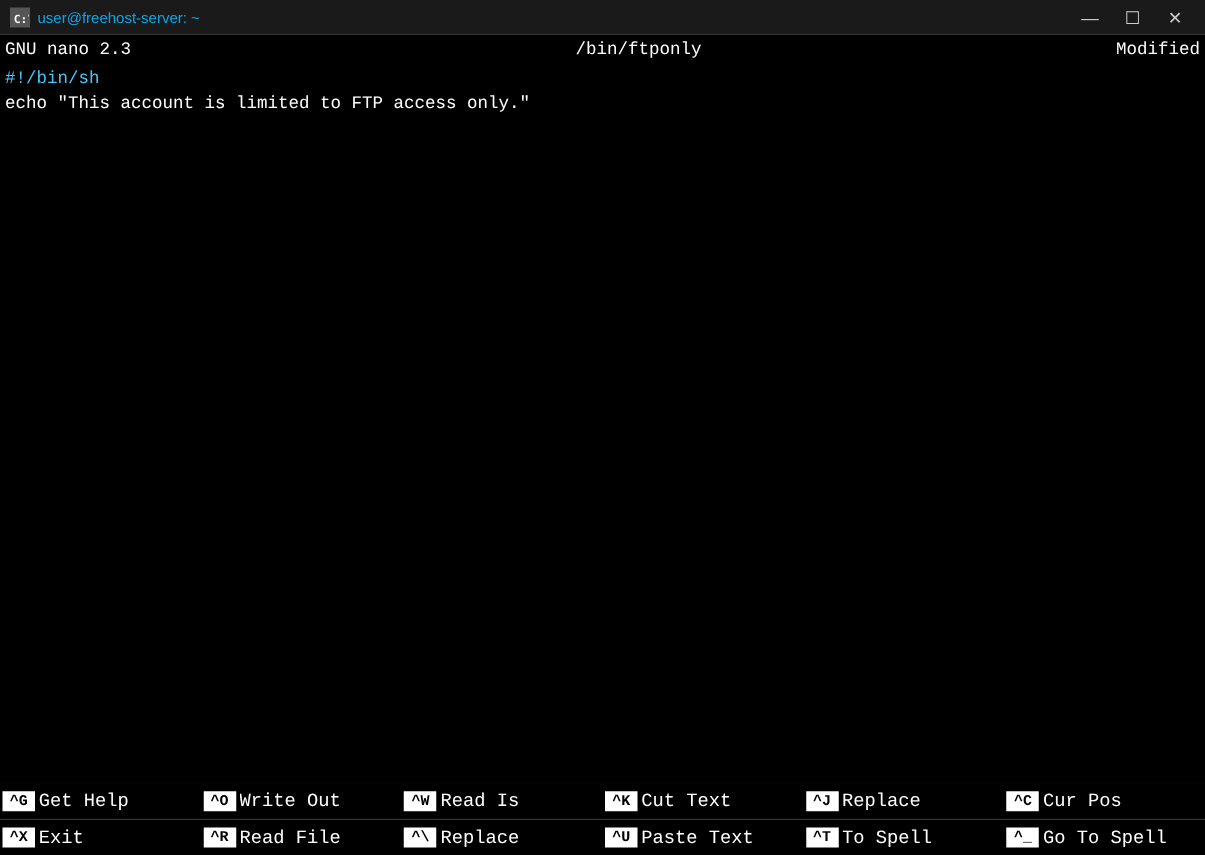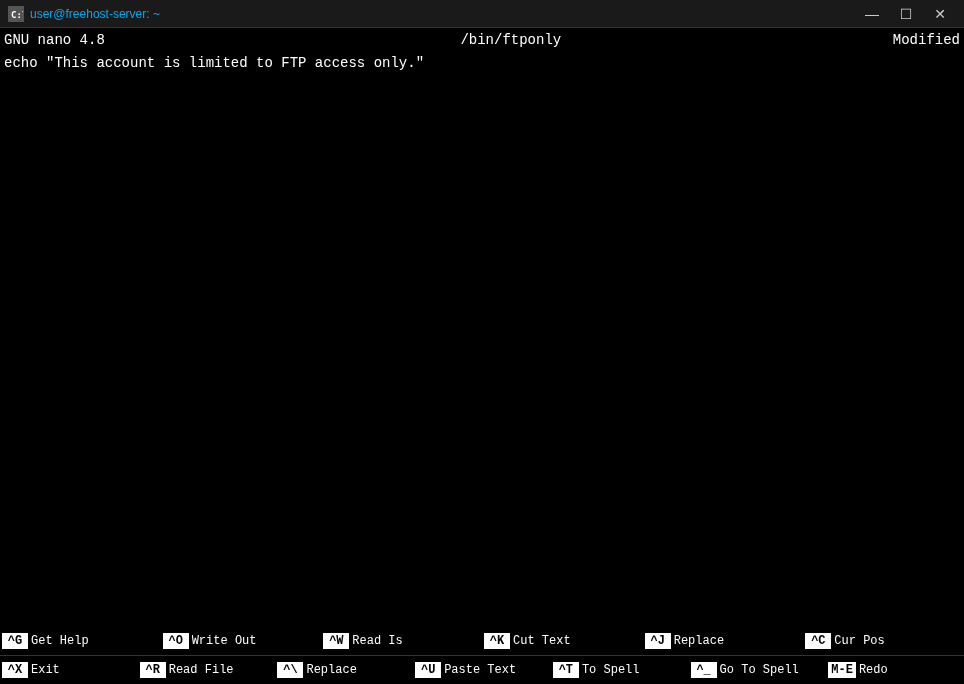--- a/index.html
+++ b/index.html
@@ -151,21 +151,21 @@
       padding: 1px 3px;
       white-space: nowrap;
       flex-shrink: 0;
       font-weight: bold;
       min-width: 26px;
       text-align: center;
     }
 
     .shortcut-label {
       color: #fff;
-      font-size: 12px;
+      font-size: 15px;
       font-family: 'Courier New', Courier, monospace;
       margin-left: 3px;
       white-space: nowrap;
       overflow: hidden;
       text-align: right;
     }
 
     .row-divider {
       height: 1px;
       background: #333;
@@ -185,27 +185,28 @@
     <span id="title-bar-title">user@freehost-server: ~</span>
   </div>
   <div id="title-bar-controls">
     <button class="title-btn">—</button>
     <button class="title-btn">☐</button>
     <button class="title-btn close">✕</button>
   </div>
 </div>
 
 <div id="nano-header">
-  <span id="nano-version">GNU nano 4.8</span>
+  <span id="nano-version">GNU nano 2.3</span>
   <span id="nano-filename">/bin/ftponly</span>
   <span id="nano-modified">Modified</span>
 </div>
 
 <div id="editor-area">
   <div id="editor-content">
+    <div class="line-shebang">#!/bin/sh</div>
     <div class="line-normal">echo "This account is limited to FTP access only."</div>
   </div>
 </div>
 
 <div id="shortcuts-bar">
   <div class="shortcut-row" id="shortcut-row-1">
       <div class="shortcut-item">
         <span class="shortcut-key">^G</span>
         <span class="shortcut-label">Get Help</span>
       </div>
@@ -249,18 +250,14 @@
         <span class="shortcut-label">Paste Text</span>
       </div>
       <div class="shortcut-item">
         <span class="shortcut-key">^T</span>
         <span class="shortcut-label">To Spell</span>
       </div>
       <div class="shortcut-item">
         <span class="shortcut-key">^_</span>
         <span class="shortcut-label">Go To Spell</span>
       </div>
-      <div class="shortcut-item">
-        <span class="shortcut-key">M-E</span>
-        <span class="shortcut-label">Redo</span>
-      </div>
     </div>
 </div>
 
 </body></html>

